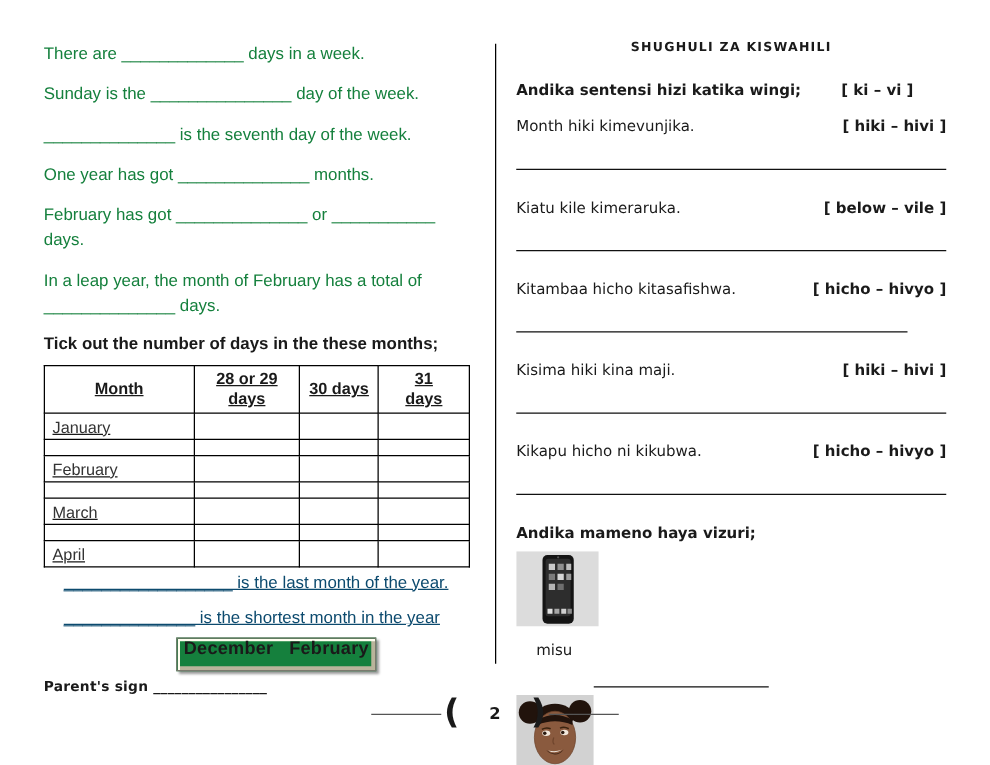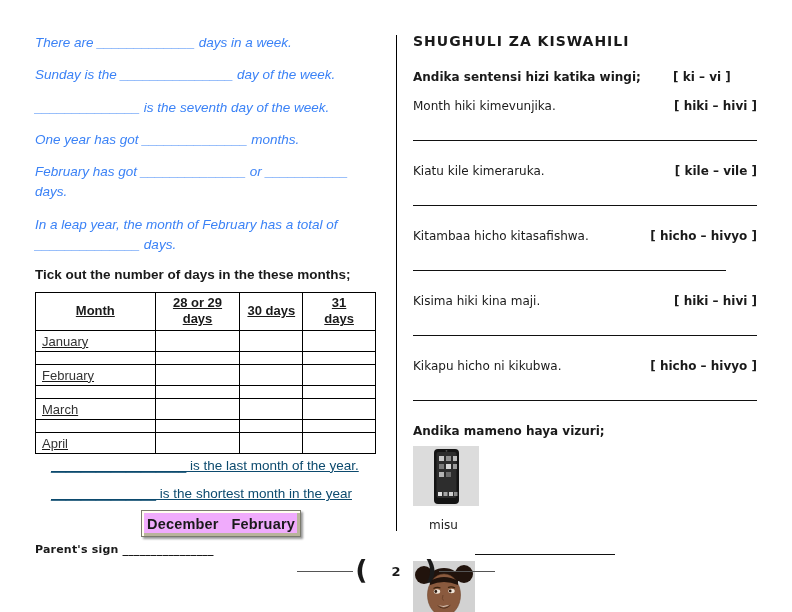--- a/index.html
+++ b/index.html
@@ -6,46 +6,46 @@
   html,body { width:792px; height:612px; background:#ffffff; overflow:hidden; }
   body { position:relative; font-family:"Liberation Sans", sans-serif; color:#1a1a1a; }
 
   
   .col-left  { position:absolute; left:35px;  top:33px; width:333px; }
   .col-right { position:absolute; left:413px; top:33px; width:344px; font-family:"DejaVu Sans", sans-serif; }
   .divider   { position:absolute; left:396px; top:35px; height:496px; width:0; border-left:1.6px solid #000; }
 
   
   .h-bold { font-size:13.5px; font-weight:bold; margin-bottom:15px; letter-spacing:.1px; }
-  .sent   { font-size:13.5px; line-height:1.5; margin-bottom:12px; color:#3b82f6;font-style:italic; }
+  .sent   { font-size:13.5px; line-height:1.5; margin-bottom:12px; color:#15803d; }
   .h-bold2{ font-size:13.5px; font-weight:bold; margin:4px 0 10px 0; }
 
   table.days { border-collapse:collapse; width:341px; margin-bottom:4px;text-decoration:underline; }
   table.days th, table.days td { border:1.4px solid #000; font-size:13px; padding:1px 6px; }
   table.days th { font-weight:bold; text-align:center; white-space:pre-line; line-height:1.25; padding:2px 4px; }
   table.days td { color:#333; }
   tr.month-row td  { height:21px; vertical-align:bottom; padding-bottom:2px; }
   tr.spacer-row td { height:13px; }
   .cw0{width:120px;} .cw1{width:85px;} .cw2{width:63px;} .cw3{width:73px;}
 
   .after-table { font-size:13.5px; color:#0c4a6e; margin:2px 0 0 16px; line-height:1.25;text-decoration:underline; }
   .after-table.second { margin-top:12px; }
 
   .word-bank {
     margin:7px 0 3px 106px; width:160px; height:27px;
-    background:#f0abfc; border:1px solid #7a7a6e;
+    background:#15803d; border:1px solid #7a7a6e;
     box-shadow: inset 2px 2px 0 #fffef0, inset -3px -3px 0 #b9b49b, 2px 2px 2px #9a9a9a;
-    display:flex; align-items:center; justify-content:center;
+    display:flex; align-items:flex-start; justify-content:center;
   }
   .word-bank span { font-size:14.5px; font-weight:bold; white-space:pre; letter-spacing:.2px; }
 
   .parent-sign { font-family:"DejaVu Sans", sans-serif; font-size:11px; font-weight:bold; margin-top:6px; letter-spacing:.2px; }
 
   
-  .sw-title { font-size:14px; font-weight:bold; letter-spacing:1px; margin-bottom:21px; }
+  .sw-title { text-align:center; font-size:10px; font-weight:bold; letter-spacing:1px; margin-bottom:21px; }
   .sw-instr { font-size:12px; font-weight:bold; margin-bottom:15px; }
   .sw-instr .br { margin-left:28px; }
   .sw-q { display:flex; justify-content:space-between; font-size:12px; }
   .sw-q .q-sentence { font-weight:normal; }
   .sw-q .q-bracket  { font-weight:bold; white-space:nowrap; }
   .answer-line { border-bottom:1.5px solid #111; height:0; margin:27px 0 23px 0; }
   .answer-line.short { width:91%; }
   .sw-instr2 { font-size:12px; font-weight:bold; margin:2px 0 8px 0; }
 
   .word-row { display:flex; align-items:flex-start;flex-direction:column; }
@@ -153,21 +153,21 @@
   </div>
 
   <div class="sw-q">
     <span class="q-sentence">Month hiki kimevunjika.</span>
     <span class="q-bracket">[ hiki – hivi ]</span>
   </div>
   <div class="answer-line"></div>
 
   <div class="sw-q">
     <span class="q-sentence">Kiatu kile kimeraruka.</span>
-    <span class="q-bracket">[ kile – vile ]</span>
+    <span class="q-bracket">[ below – vile ]</span>
   </div>
   <div class="answer-line"></div>
 
   <div class="sw-q">
     <span class="q-sentence">Kitambaa hicho kitasafishwa.</span>
     <span class="q-bracket">[ hicho – hivyo ]</span>
   </div>
   <div class="answer-line short"></div>
 
   <div class="sw-q">

